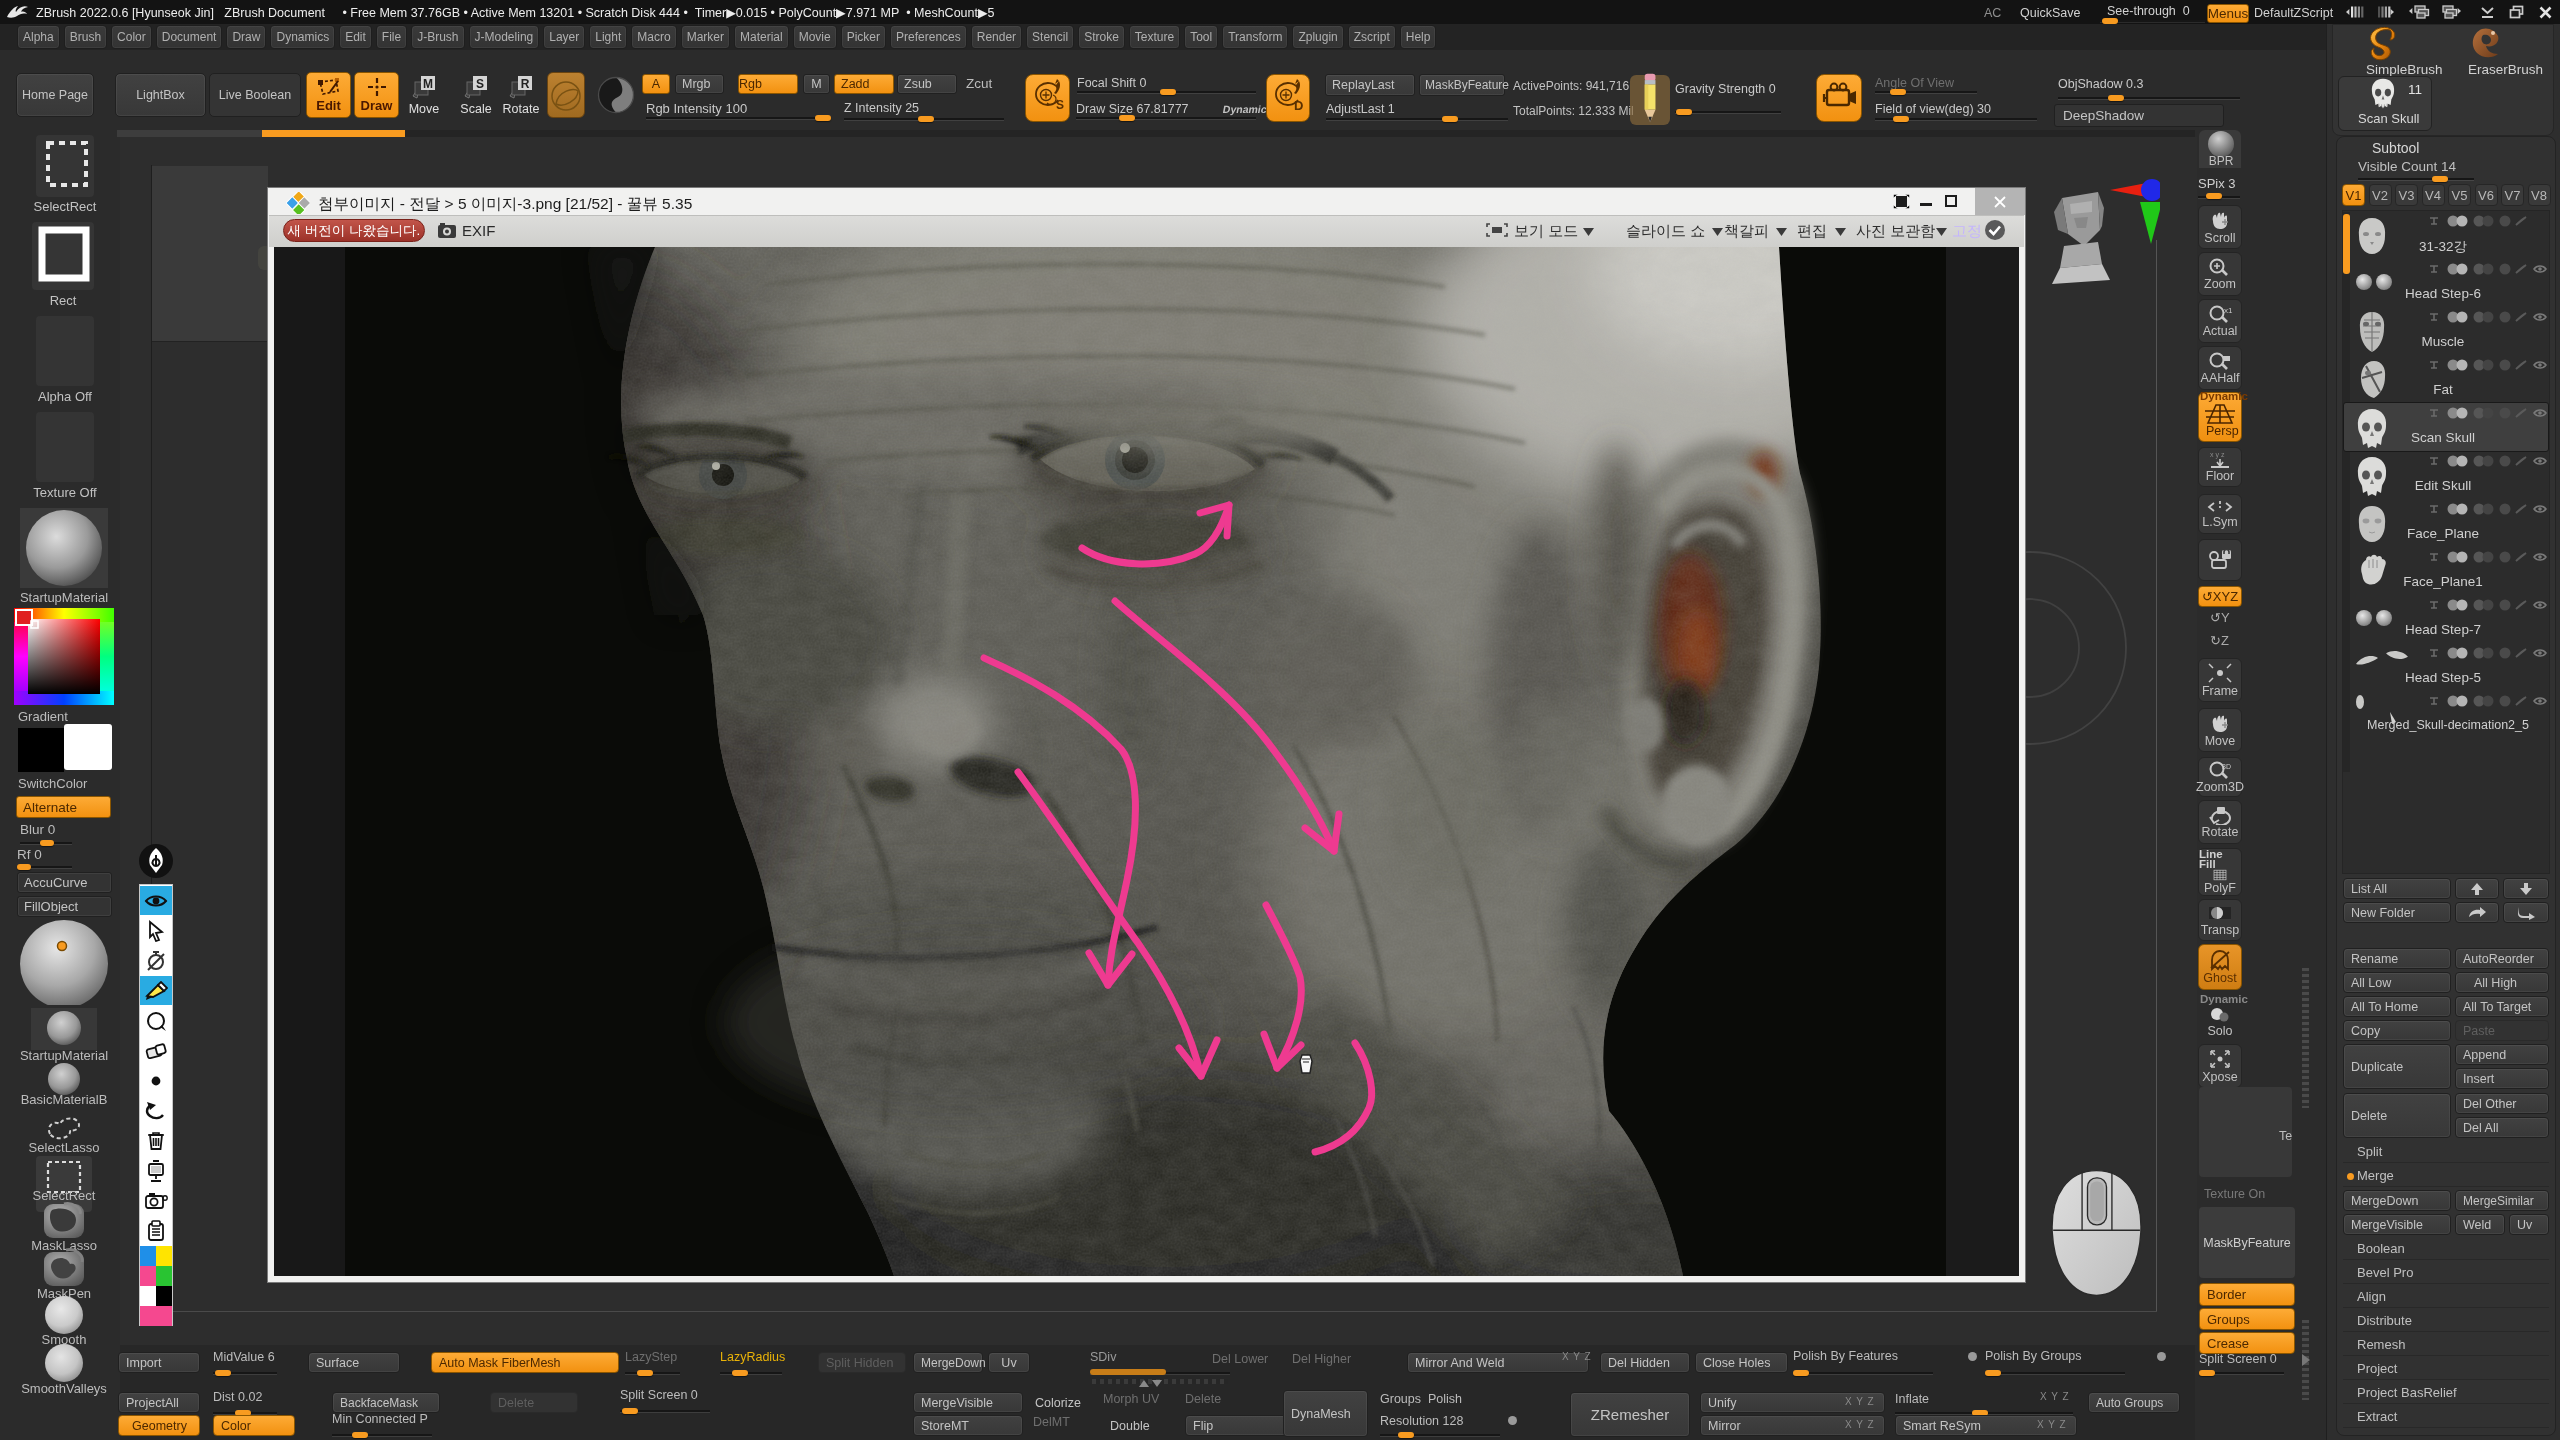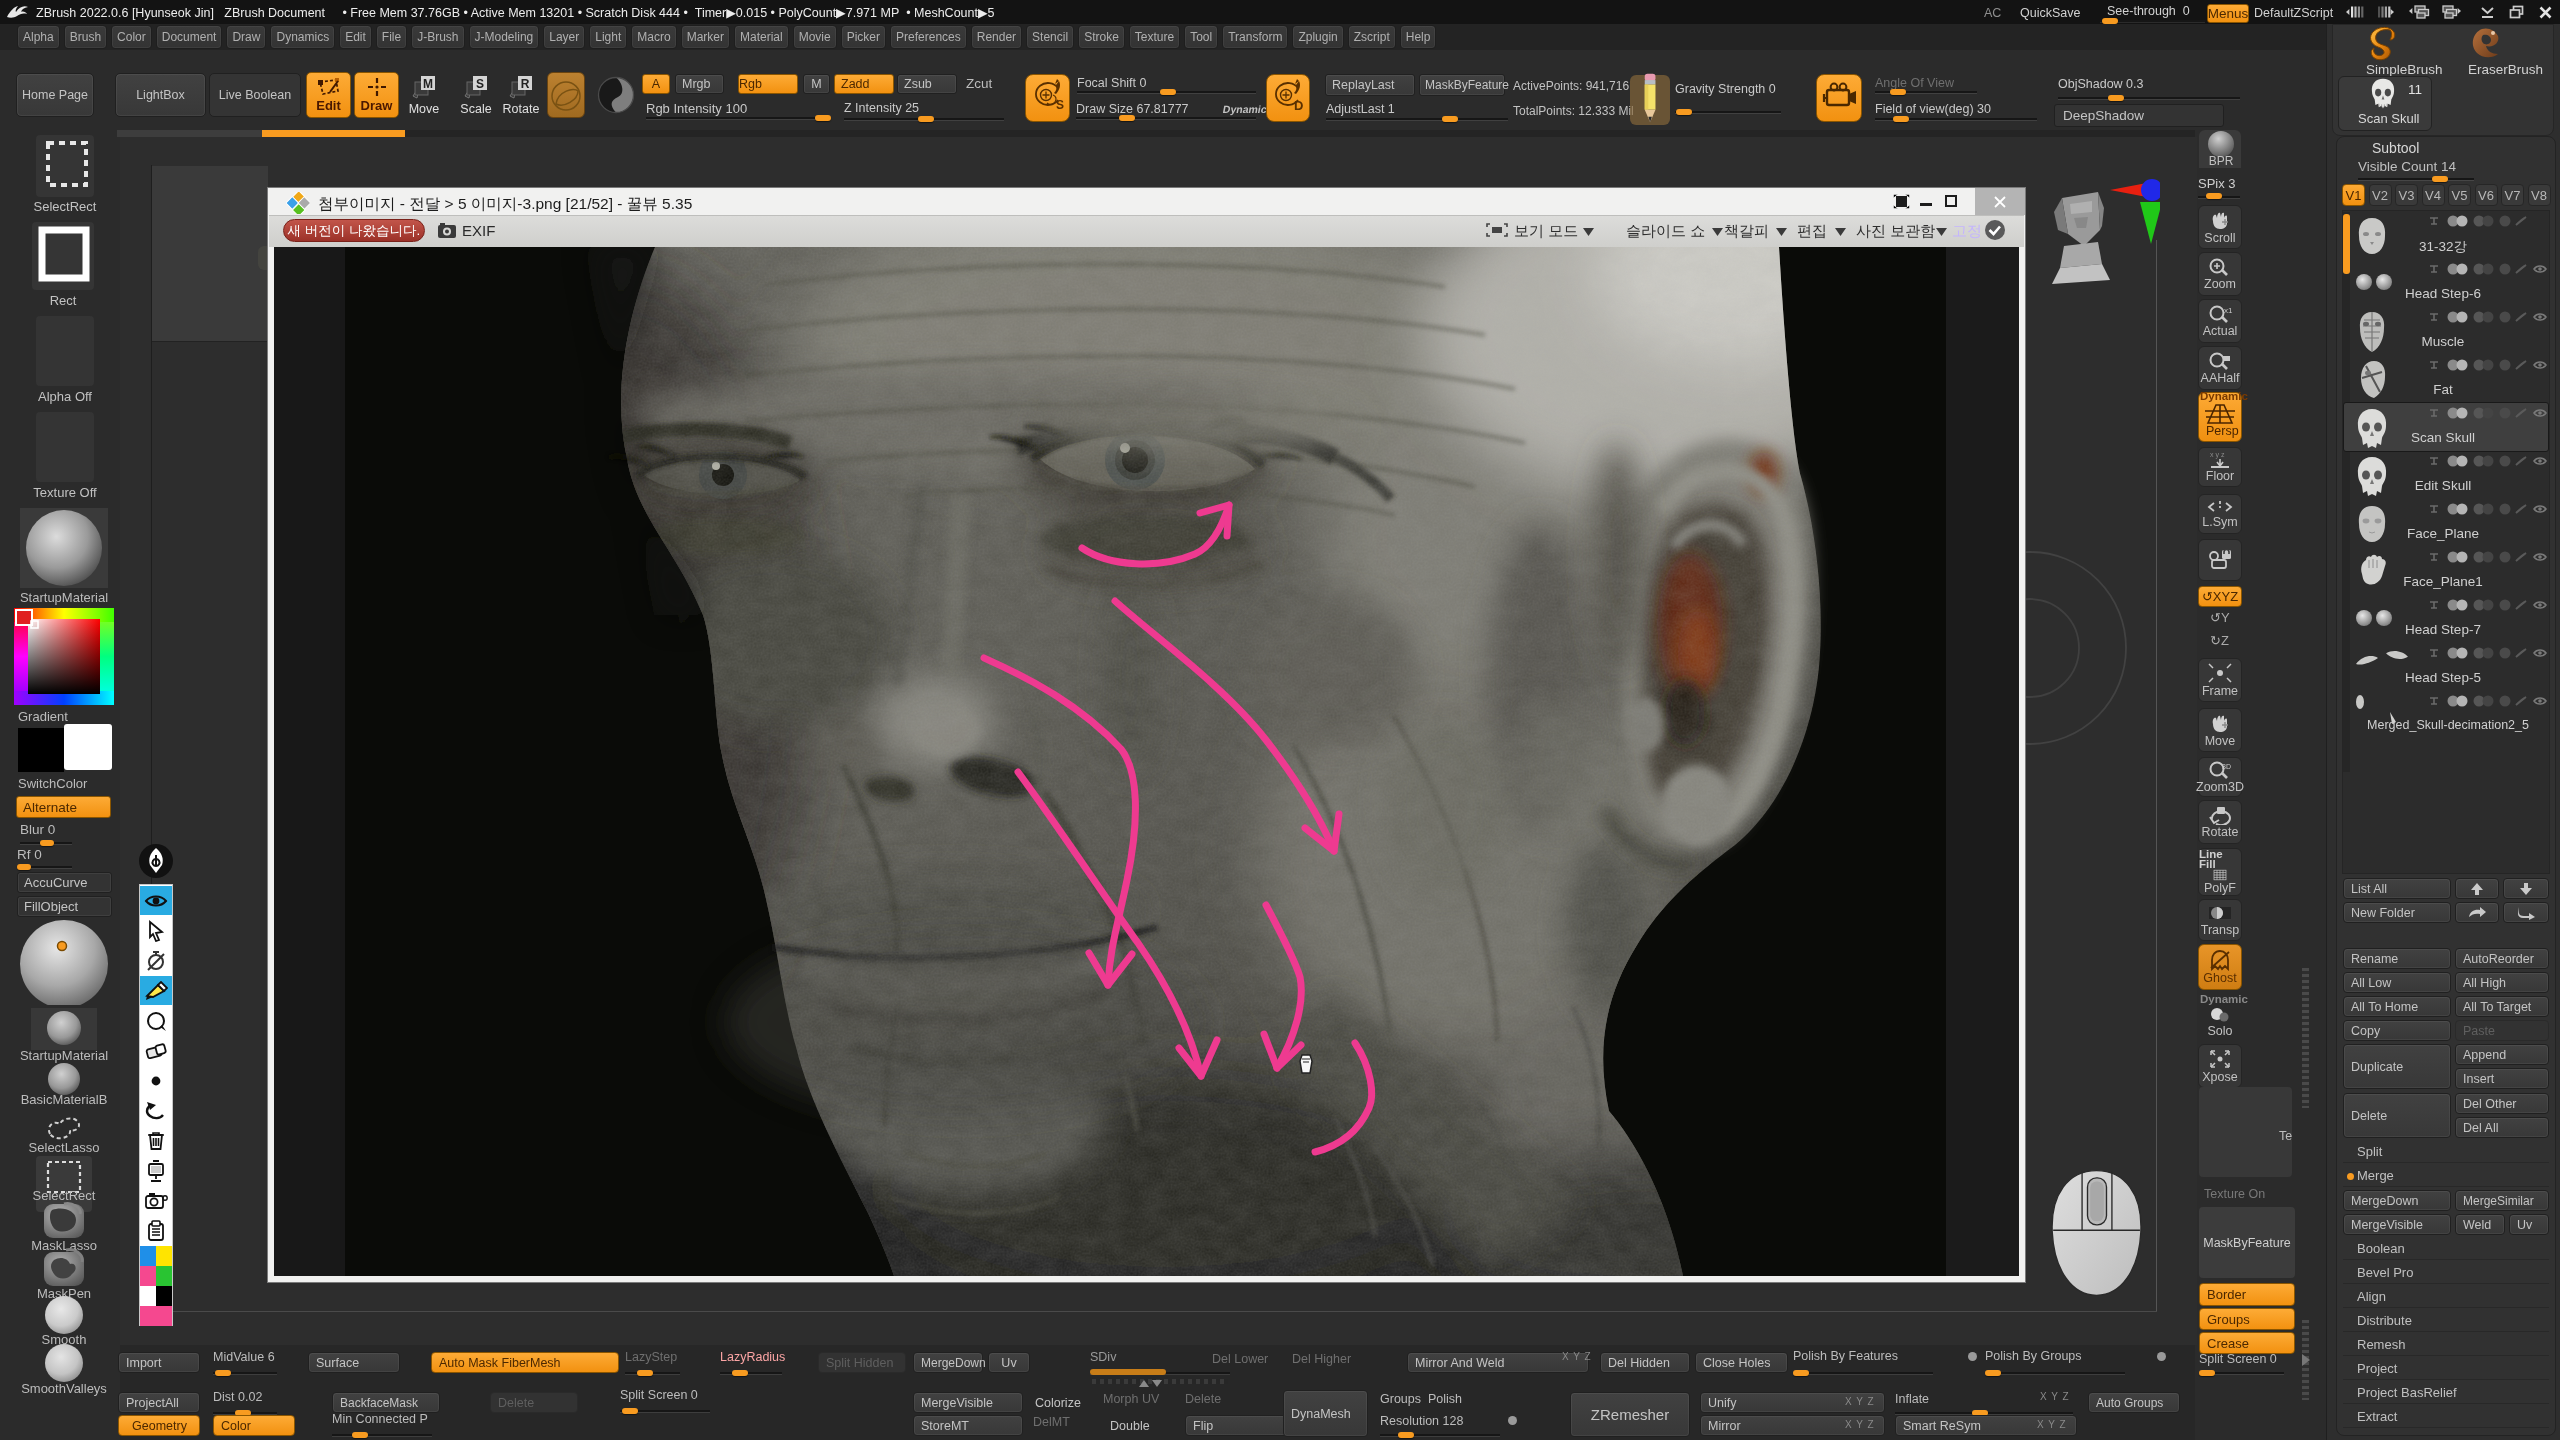--- a/index.html
+++ b/index.html
@@ -1084,21 +1084,21 @@
       </svg>
     </div>
     <div class="gb" style="left:2503px;top:902px;width:46px;height:21px;border-radius:4px">
       <svg width="20" height="14" viewBox="0 0 20 14">
         <path d="M3 1 L3 7 C3 9 5 10 8 10 L13 10 L13 7 L19 11 L13 14 L13 12 L7 12 C4 12 2 10 2 8 Z" fill="#c9c9c9"></path>
       </svg>
     </div>
     <div class="gb" style="left:2343px;top:948px;width:108px;height:21px;font-size:12.5px;justify-content:flex-start;padding-left:7px;border-radius:4px">Rename</div>
     <div class="gb" style="left:2455px;top:948px;width:94px;height:21px;font-size:12.5px;justify-content:flex-start;padding-left:7px;border-radius:4px">AutoReorder</div>
     <div class="gb" style="left:2343px;top:972px;width:108px;height:21px;font-size:12.5px;justify-content:flex-start;padding-left:7px;border-radius:4px">All Low</div>
-    <div class="gb" style="left:2455px;top:972px;width:94px;height:21px;font-size:12.5px;justify-content:flex-start;padding-left:7px;border-radius:4px">All High</div>
+    <div class="gb" style="left:2455px;top:972px;width:94px;height:21px;font-size:12.5px;justify-content:flex-start;padding-left:18px;border-radius:4px">All High</div>
     <div class="gb" style="left:2343px;top:996px;width:108px;height:21px;font-size:12.5px;justify-content:flex-start;padding-left:7px;border-radius:4px">All To Home</div>
     <div class="gb" style="left:2455px;top:996px;width:94px;height:21px;font-size:12.5px;justify-content:flex-start;padding-left:7px;border-radius:4px">All To Target</div>
     <div class="gb" style="left:2343px;top:1020px;width:108px;height:21px;font-size:12.5px;justify-content:flex-start;padding-left:7px;border-radius:4px">Copy</div>
     <div class="gb dimb" style="left:2455px;top:1020px;width:94px;height:21px;font-size:12.5px;justify-content:flex-start;padding-left:7px;border-radius:4px">Paste</div>
     <div class="gb" style="left:2343px;top:1044px;width:108px;height:45px;font-size:12.5px;justify-content:flex-start;padding-left:7px;border-radius:4px">Duplicate</div>
     <div class="gb" style="left:2455px;top:1044px;width:94px;height:21px;font-size:12.5px;justify-content:flex-start;padding-left:7px;border-radius:4px">Append</div>
     <div class="gb" style="left:2455px;top:1068px;width:94px;height:21px;font-size:12.5px;justify-content:flex-start;padding-left:7px;border-radius:4px">Insert</div>
     <div class="gb" style="left:2343px;top:1093px;width:108px;height:45px;font-size:12.5px;justify-content:flex-start;padding-left:7px;border-radius:4px">Delete</div>
     <div class="gb" style="left:2455px;top:1093px;width:94px;height:21px;font-size:12.5px;justify-content:flex-start;padding-left:7px;border-radius:4px">Del Other</div>
     <div class="gb" style="left:2455px;top:1117px;width:94px;height:21px;font-size:12.5px;justify-content:flex-start;padding-left:7px;border-radius:4px">Del All</div>
@@ -1120,21 +1120,21 @@
     <div class="ab" style="left:120px;top:1345px;width:2075px;height:95px;background:#272727"></div>
     <div class="gb" style="left:118px;top:1352px;width:82px;height:21px;font-size:12.5px;justify-content:flex-start;padding-left:7px;border-radius:4px">Import</div>
     <div class="lbl" style="left:213px;top:1350px;font-size:12.5px;color:#bcbcbc">MidValue 6</div>
     <div class="track" style="left:213px;top:1372px;width:64px"></div>
     <div class="nub" style="left:215px;top:1370px"></div>
     <div class="gb" style="left:308px;top:1352px;width:92px;height:21px;font-size:12.5px;justify-content:flex-start;padding-left:7px;border-radius:4px">Surface</div>
     <div class="gb ob" style="left:431px;top:1352px;width:188px;height:21px;font-size:12.5px;justify-content:flex-start;padding-left:7px;border-radius:4px">Auto Mask FiberMesh</div>
     <div class="lbl" style="left:625px;top:1350px;font-size:12.5px;color:#6f6f6f">LazyStep</div>
     <div class="track" style="left:625px;top:1372px;width:55px"></div>
     <div class="nub" style="left:637px;top:1370px"></div>
-    <div class="lbl" style="left:720px;top:1350px;font-size:12.5px;color:#fca5a5">LazyRadius</div>
+    <div class="lbl" style="left:720px;top:1350px;font-size:12.5px;color:#eab308">LazyRadius</div>
     <div class="track" style="left:720px;top:1372px;width:62px"></div>
     <div class="nub" style="left:732px;top:1370px"></div>
     <div class="gb dimb" style="left:818px;top:1352px;width:88px;height:21px;font-size:12.5px;justify-content:flex-start;padding-left:7px;border-radius:4px">Split Hidden</div>
     <div class="gb" style="left:913px;top:1352px;width:70px;height:21px;font-size:12px;justify-content:flex-start;padding-left:7px;border-radius:4px">MergeDown</div>
     <div class="gb" style="left:988px;top:1352px;width:42px;height:21px;font-size:12.5px;justify-content:center;padding-left:0px;border-radius:4px">Uv</div>
     <div class="lbl" style="left:1090px;top:1350px;font-size:12.5px;color:#9a9a9a">SDiv</div>
     <div class="track" style="left:1090px;top:1372px;width:140px"></div>
     <div class="ab" style="left:1090px;top:1369px;width:76px;height:6px;background:#c87d18;border-radius:3px"></div>
     <div class="ab" style="left:1092px;top:1379px;width:136px;height:5px;background:repeating-linear-gradient(90deg,#3a3a3a 0 4px,#262626 4px 8px)"></div>
     <svg class="ab" style="left:1138px;top:1379px" width="26" height="9" viewBox="0 0 26 9">

